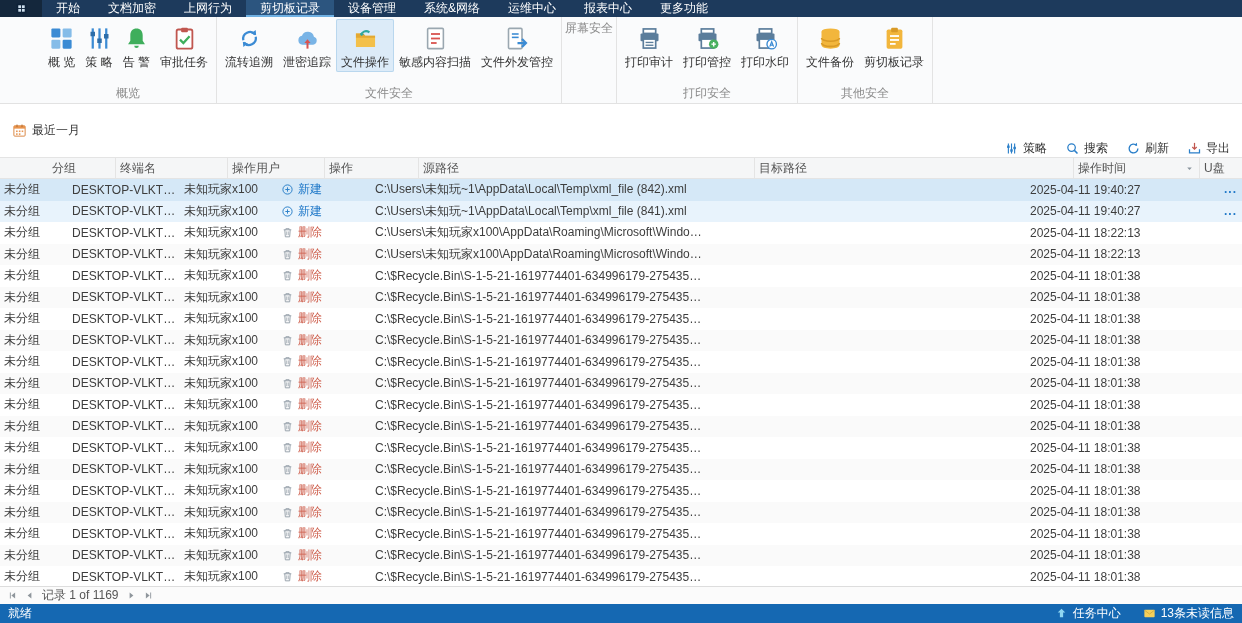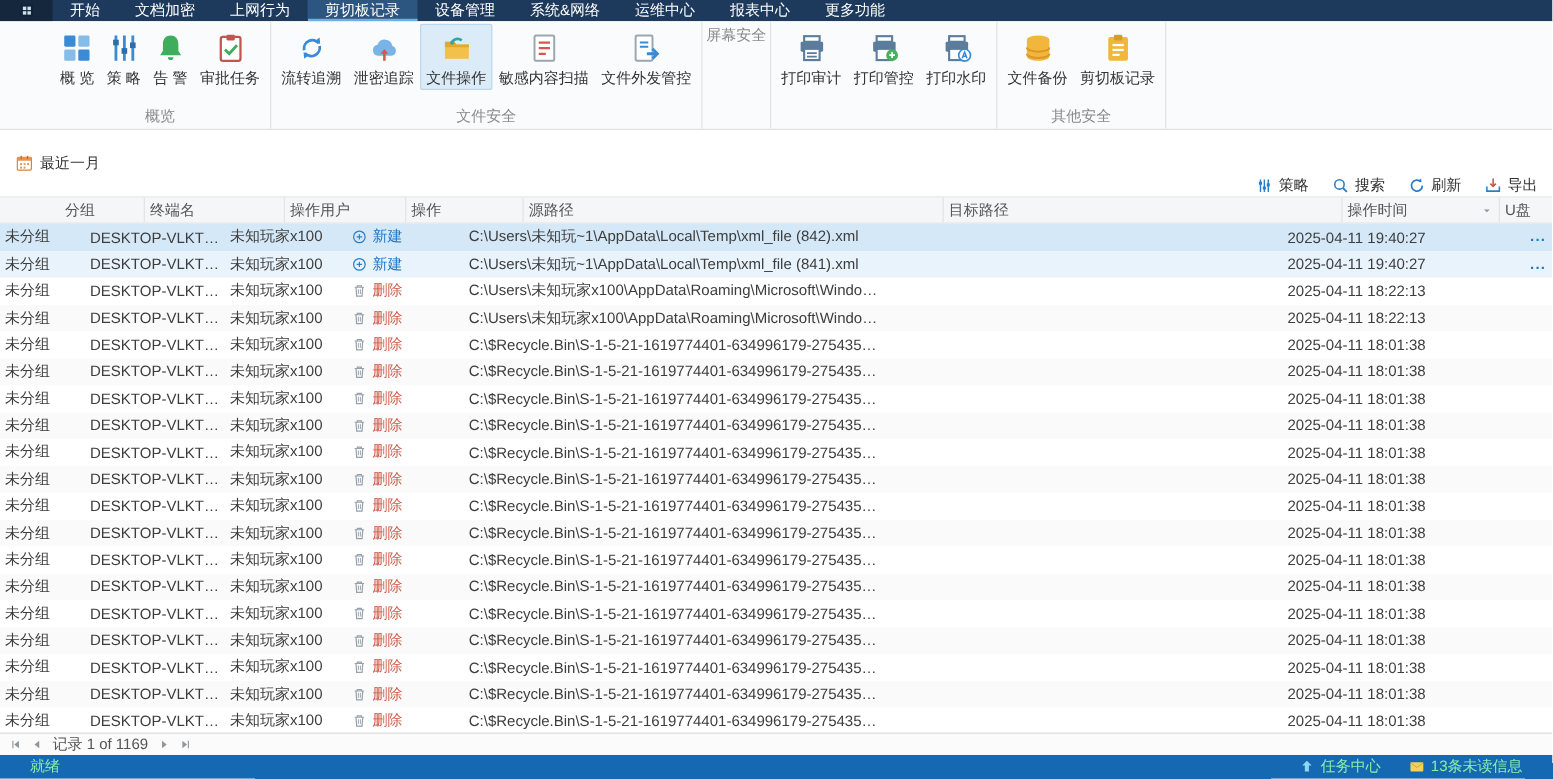--- a/index.html
+++ b/index.html
@@ -54,21 +54,21 @@
   .op-delete { color:#cd5c4a; }
   .cell.actions { display:flex; align-items:center; justify-content:flex-end; padding-right:5px; overflow:visible; }
   .row-menu { color:#1f78c8; font-weight:bold; letter-spacing:1px; cursor:pointer; line-height:0.4; }
 
   
   .pager { flex:0 0 16px; display:flex; align-items:center; gap:8px; padding:0 8px; background:#fbfbfb; border-top:1px solid #dddddd; color:#555; }
   .pbtn { display:inline-flex; cursor:pointer; }
   .ptext { font-size:12px; }
 
   
-  .statusbar { flex:0 0 19px; background:#1568b2; color:#86efac; display:flex; align-items:center; justify-content:space-between; padding:0 24px; font-size:12px; }
+  .statusbar { flex:0 0 19px; background:#1568b2; color:#ffffff; display:flex; align-items:center; justify-content:space-between; padding:0 8px; font-size:12px; }
   .sb-right { display:flex; gap:22px; }
   .sb-item { display:flex; align-items:center; gap:5px; cursor:pointer; }
 </style>
 </head>
 <body>
 
 <div class="app">
 
   <header class="topbar">
     <div class="logo">
@@ -240,20 +240,21 @@
                 <rect x="6.5" y="3.5" width="11" height="4" fill="#fff" stroke="#5b7d9b" stroke-width="1.5"></rect>
                 <rect x="4" y="7.5" width="16" height="7" rx="1" fill="#5b7d9b"></rect>
                 <rect x="6.5" y="12.5" width="11" height="8" fill="#fff" stroke="#5b7d9b" stroke-width="1.5"></rect>
                 <circle cx="17.5" cy="17" r="4.2" fill="#fff" stroke="#3b8bd4" stroke-width="1.2"></circle>
                 <path d="M15.8 19.2l1.7-4.4 1.7 4.4M16.4 17.8h2.2" stroke="#3b8bd4" stroke-width="1.1" fill="none"></path>
               </svg>
             </span>
             <span class="ritem-label">打印水印</span>
           </div>
         </div>
+        <div class="rgroup-label">打印安全</div>
       </div>
       <div class="rgroup">
         <div class="rgroup-items">
           <div class="ritem">
             <span class="icon ricon">
               <svg viewBox="0 0 24 24" xmlns="http://www.w3.org/2000/svg">
                 <ellipse cx="12" cy="6" rx="8" ry="3" fill="#f2b63c"></ellipse>
                 <path d="M4 6v12c0 1.7 3.6 3 8 3s8-1.3 8-3V6" fill="#f2b63c"></path>
                 <path d="M4 11.5c0 1.7 3.6 3 8 3s8-1.3 8-3" fill="none" stroke="#d99a26" stroke-width="1.4"></path>
                 <path d="M4 16c0 1.7 3.6 3 8 3s8-1.3 8-3" fill="none" stroke="#d99a26" stroke-width="1.4"></path>

